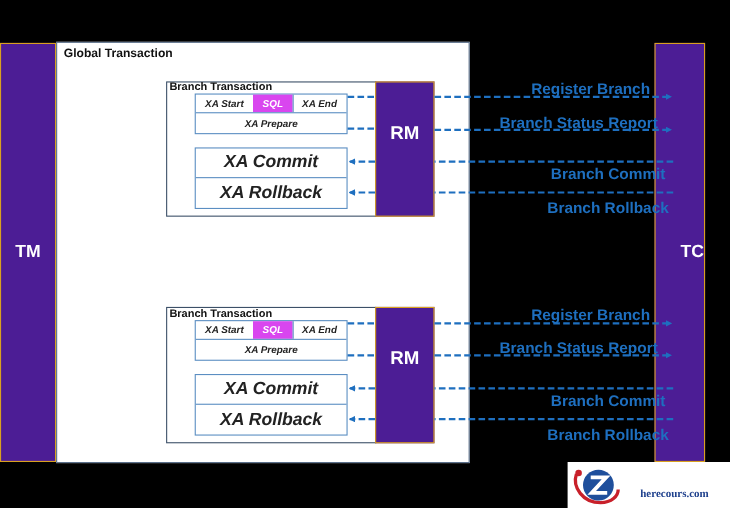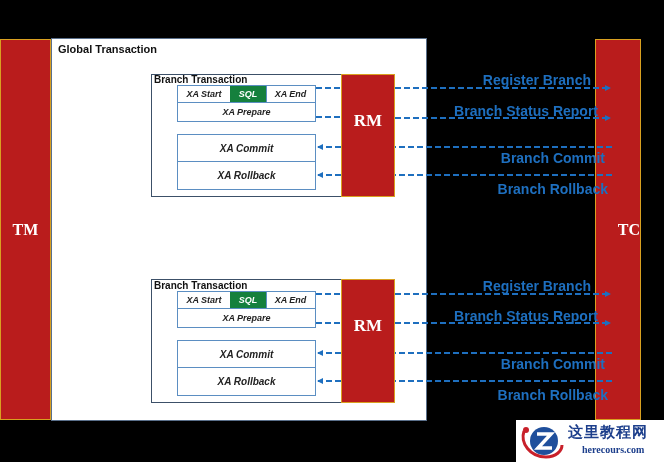--- a/index.html
+++ b/index.html
@@ -1,28 +1,28 @@
 <!DOCTYPE html>
 <html><head>
 <meta charset="utf-8">
 <style>
   html, body { margin:0; padding:0; }
   body { width:664px; height:462px; background:#000; position:relative; overflow:hidden;
          font-family:"Liberation Sans", sans-serif; }
   .abs { position:absolute; box-sizing:border-box; }
-  .gold { background:#b91c1c; border:1px solid #D9A020;font-family:Liberation Serif, serif; }
+  .gold { background:#4c1d95; border:1px solid #D9A020; }
   .side-label { color:#fff; font-weight:bold; font-size:16px; display:flex; align-items:center; justify-content:center; }
   .global { background:#fff; border:1px solid #5a6f8a; }
   .global-title { font-weight:bold; font-size:11px; color:#111; }
   .branch { background:#fff; border:1px solid #3c5068; }
   .branch-title { font-weight:bold; font-size:10px; color:#111; line-height:12px; white-space:nowrap; }
   .inner { border:1px solid #5b8ec2; background:#fff; }
   .cell { display:flex; align-items:center; justify-content:center; font-style:italic; color:#222; font-size:9px;font-weight:bold; }
-  .cell-big { font-size:10px; }
-  .sql { background:#15803d; color:#fff; }
+  .cell-big { font-size:16px; }
+  .sql { background:#d946ef; color:#fff; }
   .hline { border-top:1px solid #5b8ec2; }
   .vline { border-left:1px solid #5b8ec2; }
   .rm-label { color:#fff; font-weight:bold; font-size:17px; display:flex; align-items:center; justify-content:center; }
   .msg { color:#1E6FBF; font-weight:bold; font-size:14px; white-space:nowrap; text-align:right; }
   svg.lines { position:absolute; left:0; top:0; }
   .wm { background:#fff; }
   .wm-cn { color:#1d3f8c; font-weight:bold; font-size:15px; font-family:"DejaVu Serif", serif; letter-spacing:1px; }
   .wm-en { color:#1d3f8c; font-weight:bold; font-size:10px; font-family:"Liberation Serif", serif; }
 </style>
 </head>
@@ -119,15 +119,14 @@
 <div class="abs msg" style="right:59px;top:356px;">Branch Commit</div>
 <div class="abs msg" style="right:56px;top:387px;">Branch Rollback</div>
 
 <div class="abs wm" style="left:516px;top:420px;width:148px;height:42px;">
   <svg width="46" height="40" style="position:absolute;left:2px;top:1px;">
     <path d="M6,10 C2,22 12,36 28,36 C38,36 44,30 44,24" stroke="#c8202a" stroke-width="3" fill="none"></path>
     <circle cx="8" cy="9" r="3" fill="#c8202a"></circle>
     <circle cx="26" cy="20" r="14" fill="#1f4f9c"></circle>
     <path d="M19,13 L33,13 L20,27 L34,27" stroke="#fff" stroke-width="3.5" fill="none"></path>
   </svg>
-  <div class="abs wm-cn" style="left:52px;top:3px;">这里教程网</div>
   <div class="abs wm-en" style="left:66px;top:24px;">herecours.com</div>
 </div>
 
 </body></html>

